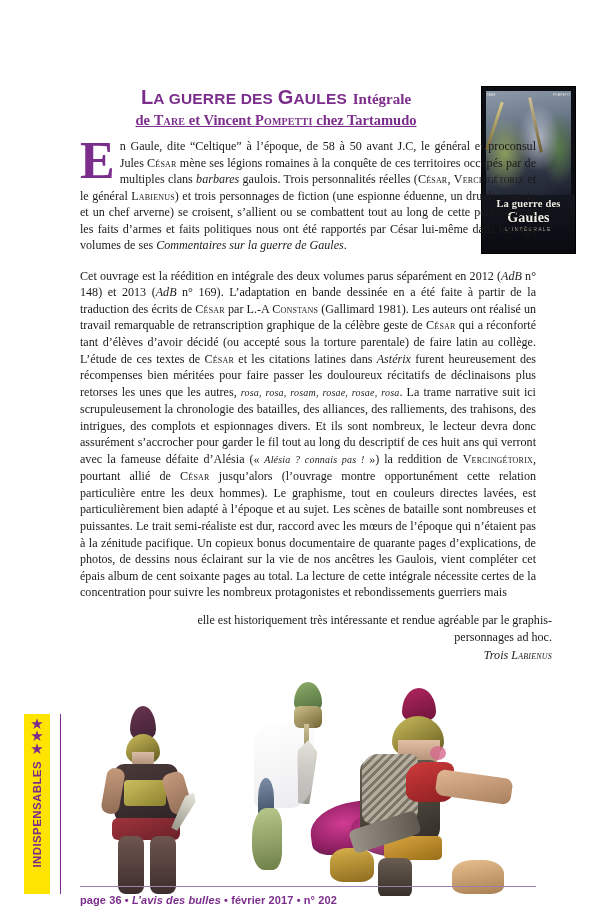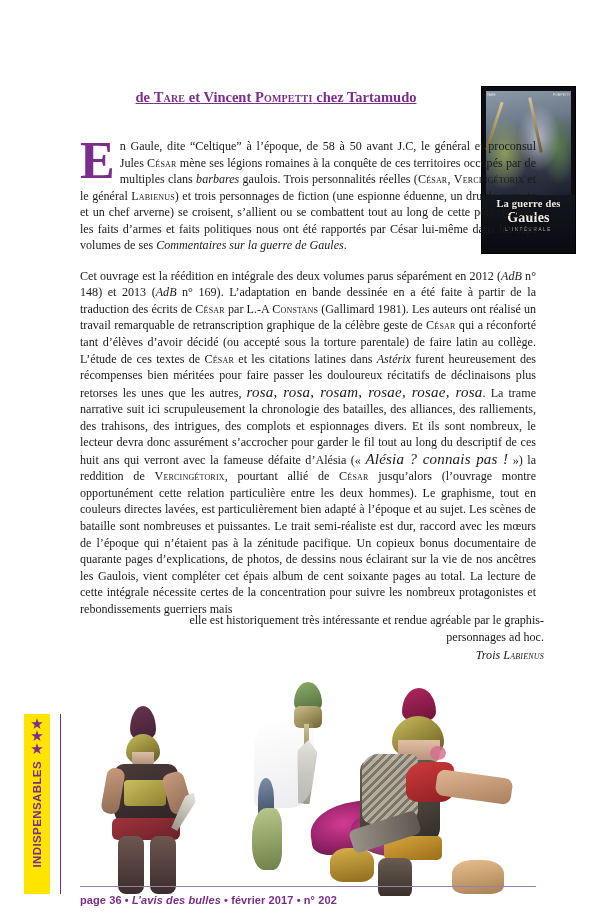--- a/index.html
+++ b/index.html
@@ -216,24 +216,24 @@
     font-size: 52px;
     line-height: 40px;
     padding: 2px 5px 0 0;
     margin-top: 1px;
   }
   .sc {
     font-variant: small-caps;
     letter-spacing: 0.2px;
   }
   .it { font-style: italic; }
-  .latin { font-style: italic; font-size: 15px; letter-spacing: 0.2px; }
+  .latin { font-style: italic; font-size: 10px; letter-spacing: 0.2px; }
   .wrap-block {
     position: absolute;
-    left: 88px;
+    left: 96px;
     top: 612px;
     width: 456px;
   }
   .wrap-line {
     font-size: 12.1px;
     line-height: 16.55px;
     text-align: right;
     margin: 0;
   }
   .signature {
@@ -306,20 +306,21 @@
     letter-spacing: 0.1px;
   }
   .footer-text .it { font-style: italic; }
 </style>
 </head>
 <body>
 
 <div id="page">
 
   <div class="title-block">
+    <span class="title-main"><span class="sc">L</span><span class="sc-small">A GUERRE DES </span><span class="sc">G</span><span class="sc-small">AULES</span> <span class="title-suffix">Intégrale</span></span>
     <span class="title-sub"><span>de </span><span class="sc">Tare</span><span> et Vincent </span><span class="sc">Pompetti</span><span> chez Tartamudo</span></span>
   </div>
 
   <div class="cover">
     <div class="cover-art"></div>
     <div class="cover-credits">
       <span>TARE</span>
       <span>POMPETTI</span>
     </div>
     <div class="cover-lower"></div>

